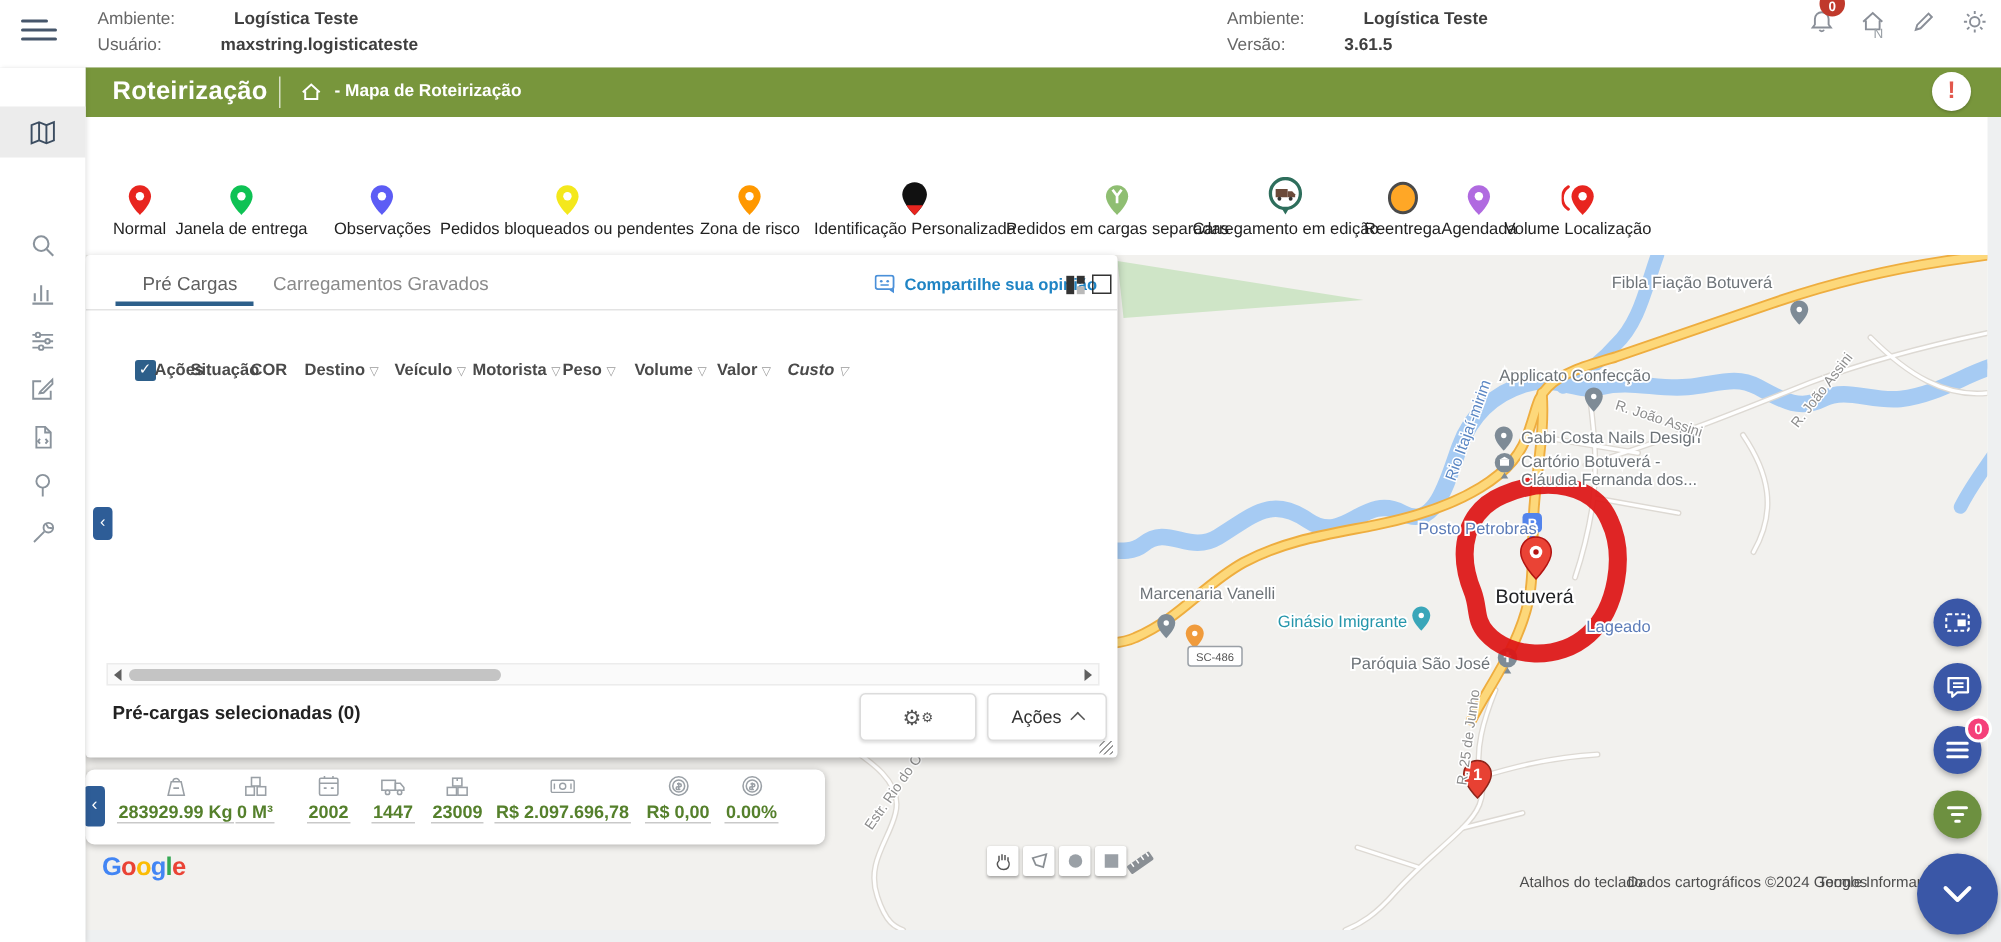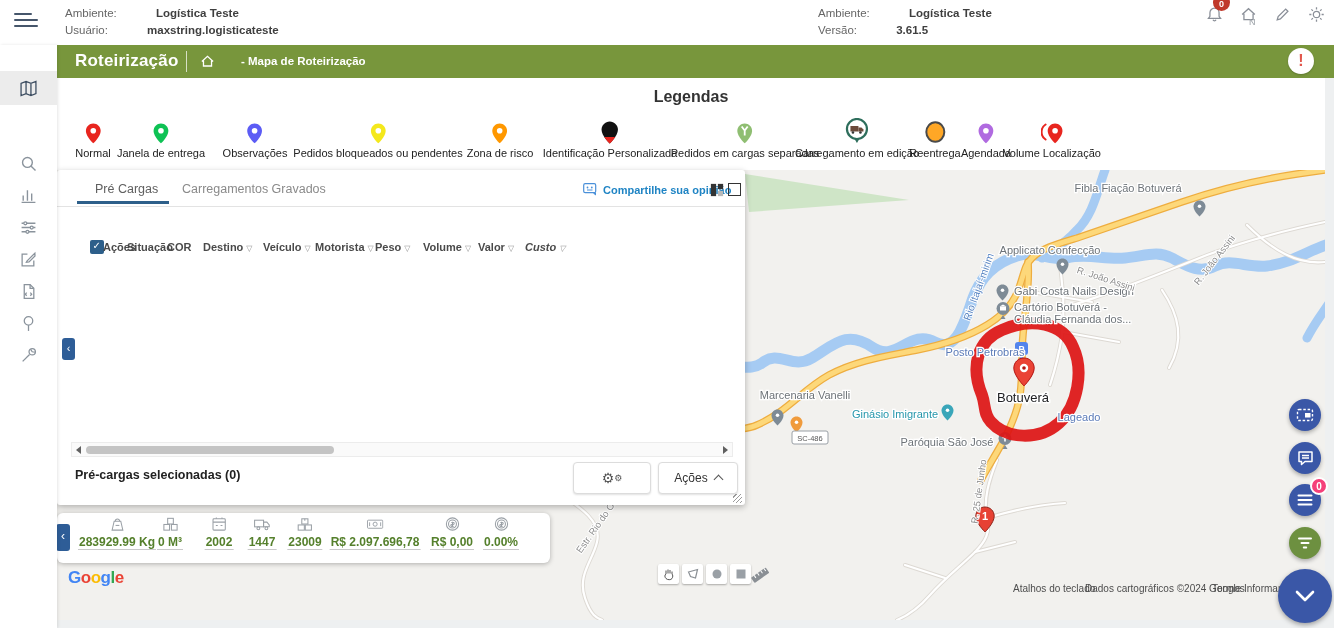--- a/index.html
+++ b/index.html
@@ -22,21 +22,21 @@
   .badge-bell{position:absolute;left:1213px;top:-6px;width:17px;height:17px;border-radius:50%;
               background:#c0392b;color:#fff;font-size:9px;font-weight:bold;text-align:center;
               line-height:21px;z-index:7;}
   .n-text{position:absolute;left:1249px;top:17px;font-size:9px;color:#9aa0a6;}
 
   
   .greenbar{position:absolute;left:57px;top:45px;width:1277px;height:33px;background:#78963c;z-index:6;}
   .gb-title{position:absolute;left:18px;top:6px;color:#fff;font-size:17px;font-weight:bold;letter-spacing:.2px;}
   .gb-sep{position:absolute;left:129px;top:6px;width:1px;height:21px;background:rgba(255,255,255,.7);}
   .gb-home{position:absolute;left:143px;top:9px;width:15px;height:15px;color:#fff;cursor:pointer;}
-  .gb-bc{position:absolute;left:184px;top:10px;color:#fff;font-size:11.5px;font-weight:bold;}
+  .gb-bc{position:absolute;left:166px;top:10px;color:#fff;font-size:11.5px;font-weight:bold;}
   .gb-alert{position:absolute;left:1231px;top:3px;width:26px;height:26px;border-radius:50%;background:#fff;
             color:#e2574c;font-weight:bold;font-size:16px;text-align:center;line-height:26px;cursor:pointer;
             box-shadow:0 1px 2px rgba(0,0,0,.2);}
 
   
   .sidebar{position:absolute;left:0;top:45px;width:57px;height:583px;background:#fff;
            box-shadow:1px 0 3px rgba(0,0,0,.10);z-index:6;}
   .sb-item{position:absolute;left:0;width:57px;height:32px;display:flex;align-items:center;
            justify-content:center;color:#8a939c;cursor:pointer;}
   .sb-item.active{background:#ececec;color:#3c4d61;height:34px;}
@@ -239,21 +239,20 @@
     <div class="sb-item" style="top:294px;">
       <svg viewBox="0 0 16 16" fill="none" stroke="currentColor" stroke-width="1.2">
           <path d="M2.5 13.5 9 7"></path>
           <circle cx="11.5" cy="4.5" r="3"></circle>
           <path d="M10 2.2l1.5 2.3 2.5.4"></path>
         </svg>
     </div>
   </div>
 
   <div class="card">
-    <div class="legend-title">Legendas</div>
 
     <svg width="0" height="0" style="position:absolute;">
       <defs>
         <symbol id="pin" viewBox="0 0 16 21">
           <path d="M8 .5C3.9.5.6 3.8.6 7.9c0 5.5 7.4 12.4 7.4 12.4s7.4-6.9 7.4-12.4C15.4 3.8 12.1.5 8 .5Z"></path>
           <circle cx="8" cy="7.8" r="2.8" fill="#fff"></circle>
         </symbol>
         <symbol id="pin-solid" viewBox="0 0 16 21">
           <path d="M8 .5C3.9.5.6 3.8.6 7.9c0 5.5 7.4 12.4 7.4 12.4s7.4-6.9 7.4-12.4C15.4 3.8 12.1.5 8 .5Z"></path>
           <circle cx="8" cy="7.8" r="2.2" fill="#fff"></circle>

